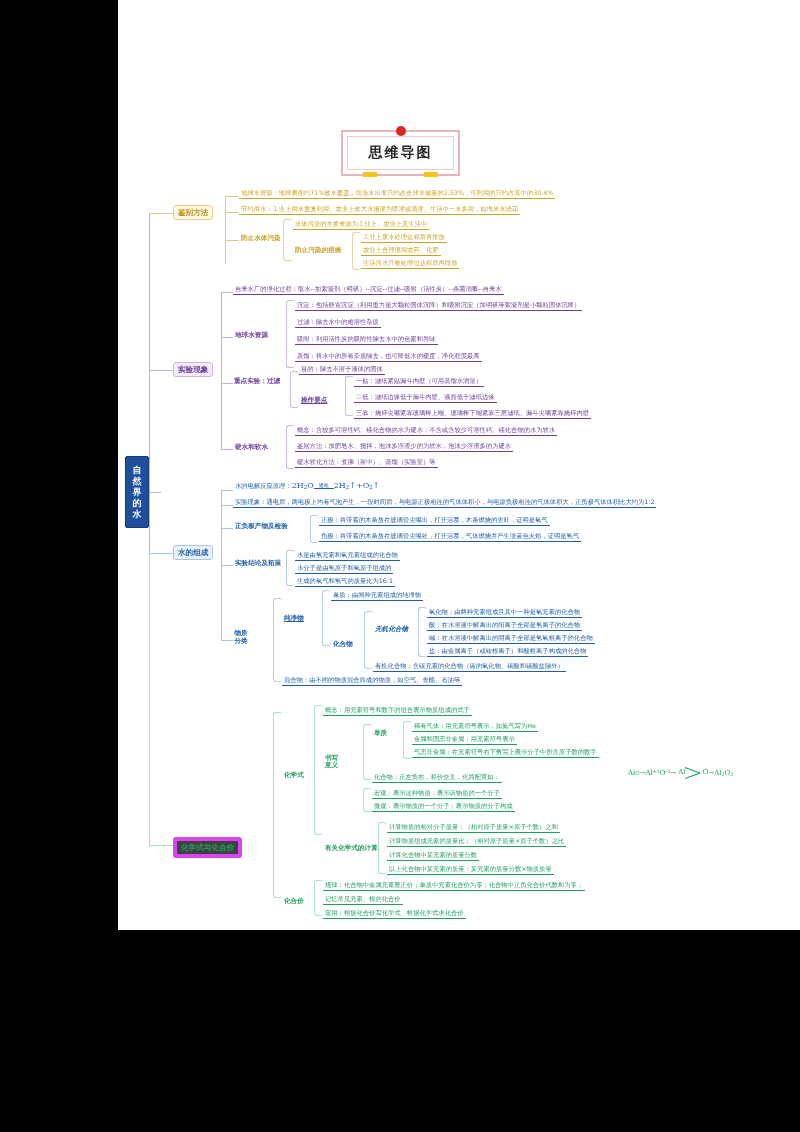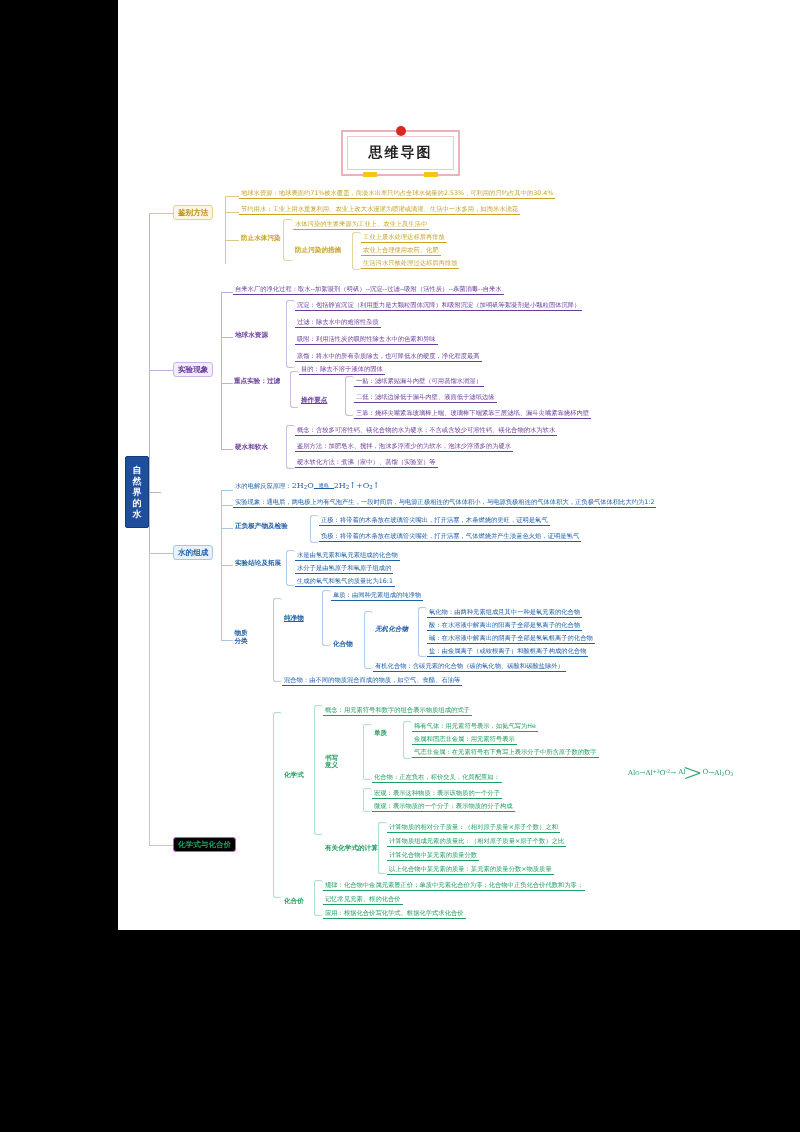--- a/index.html
+++ b/index.html
@@ -36,21 +36,21 @@
 
   
   .c-gold   { color:#c9a227; }
   .c-purple { color:#6a3d9a; }
   .c-blue   { color:#1f5fa8; }
   .c-green  { color:#1f9e5e; }
 
   .lbl.b-gold   { color:#b8901f; background:#fdf6e0; border:1px solid #e8d089; }
   .lbl.b-purple { color:#6a3d9a; background:#f3ecfa; border:1px solid #cdb4e6; }
   .lbl.b-blue   { color:#1f5fa8; background:#e9f1fb; border:1px solid #a9c6e8; }
-  .lbl.b-green  { color:#1f9e5e; background:#000000; border:1px solid #d946ef; }
+  .lbl.b-green  { color:#1f9e5e; background:#404040; border:4px solid #d946ef; }
 
   
   .ln { position:absolute; background:#b9b9b9; }
   .ln.v { width:1px; } .ln.h { height:1px; }
   .ln.gold{background:#dcc98a;} .ln.purple{background:#c4aee0;}
   .ln.blue{background:#a8c4e6;} .ln.green{background:#a3dcc0;}
 
   
   .grp { position:absolute; border:1px solid #cfcfcf; border-radius:3px; }
   .grp.gold{border-color:#e4d4a0;} .grp.purple{border-color:#cdb9e4;}

